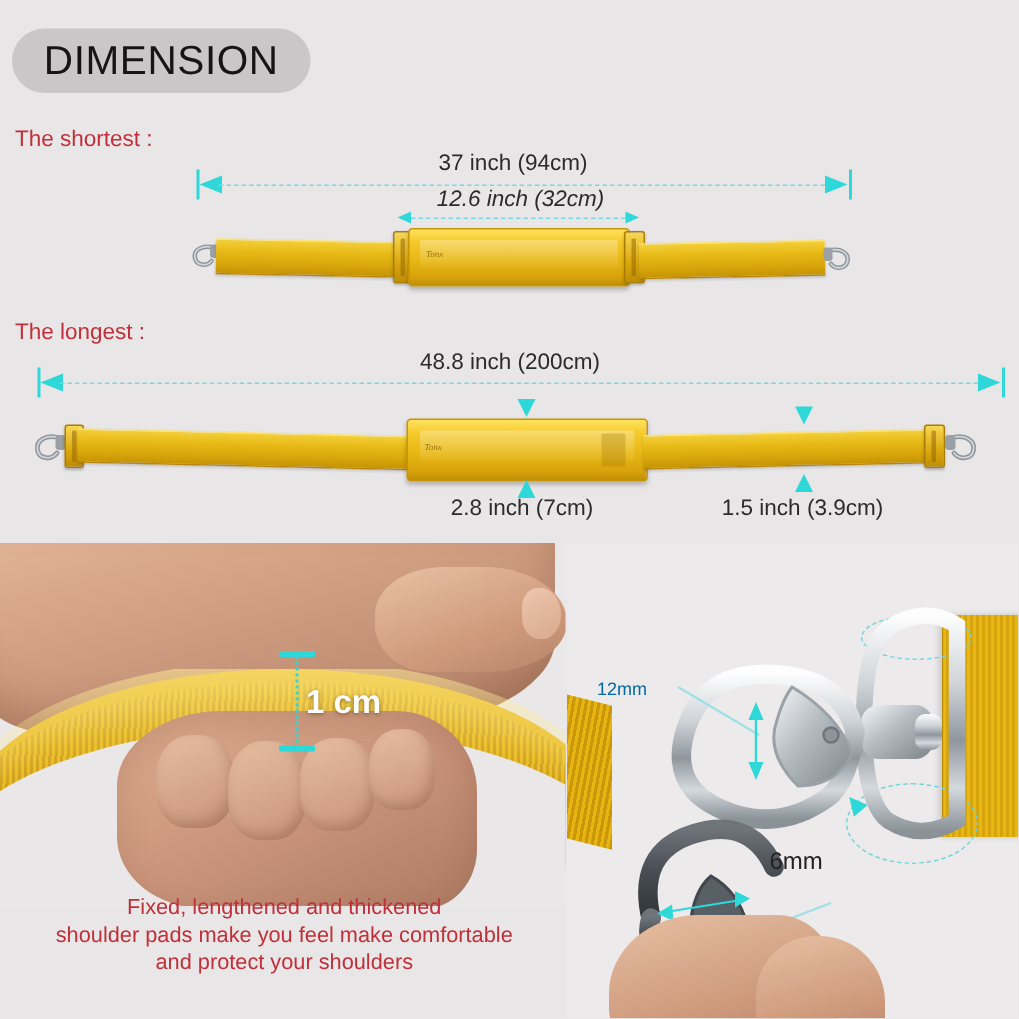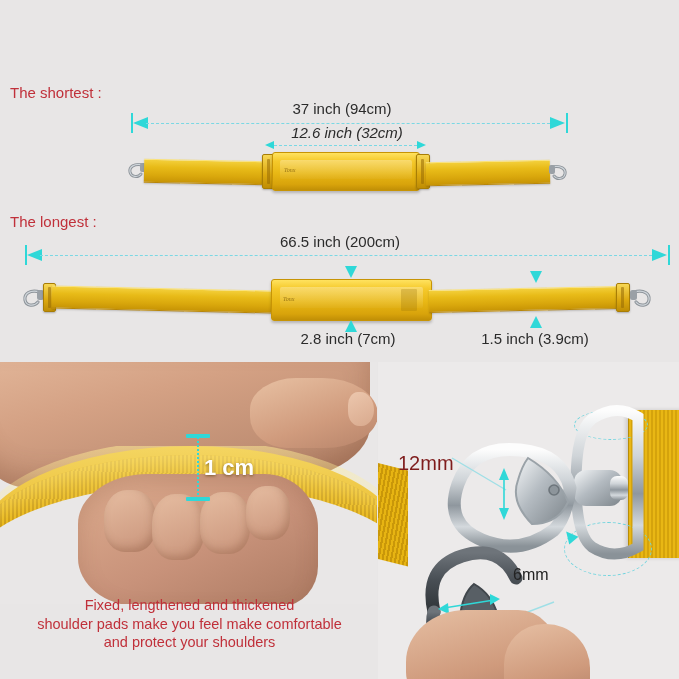--- a/index.html
+++ b/index.html
@@ -226,21 +226,21 @@
     white-space:nowrap;
   }
 
   
   #hook-title{
     position:absolute;left:378px;top:383px;width:301px;
     text-align:center;color:#232323;font-size:15.5px;line-height:20px;
   }
   #lbl-12mm{
     position:absolute;left:398px;top:452px;
-    color:#7f1d1d;font-size:20px;white-space:nowrap;
+    color:#0369a1;font-size:12px;white-space:nowrap;
   }
   #lbl-6mm{
     position:absolute;left:513px;top:566px;
     color:#232323;font-size:16px;white-space:nowrap;
   }
   .webbing-tail{
     position:absolute;
     background:repeating-linear-gradient(90deg,#e9b714 0 2px,#d5a30c 2px 4px);
     border-left:1px solid #b88c08;
     box-shadow:-2px 0 4px rgba(0,0,0,.15);
@@ -256,20 +256,23 @@
   .fingers-bottom{
     position:absolute;
     background:linear-gradient(165deg,#e6bfa3,#cf9a7c 60%,#b07e66);
   }
 </style>
 </head>
 <body>
 
 <div id="page">
 
+  <div class="pill">
+    <span class="pill-text">DIMENSION</span>
+  </div>
 
   <div class="sec-label" id="lbl-shortest">The shortest :</div>
 
   <div class="dim-text" id="txt-short-total" style="left:202px;top:100px;width:280px;">37 inch (94cm)</div>
   <div class="tick-v" style="left:131px;top:113px;height:20px;"></div>
   <div class="arr-l" style="left:133px;top:117px;"></div>
   <div class="dash-line" style="left:146px;top:123px;width:404px;"></div>
   <div class="arr-r" style="left:550px;top:117px;"></div>
   <div class="tick-v" style="left:566px;top:113px;height:20px;"></div>
 
@@ -309,21 +312,21 @@
       <svg width="22" height="20" viewBox="0 0 22 20">
         <path d="M5 4 C14 2,19 6,18 11 C17 16,10 17,7 13" fill="none" stroke="#8e949a" stroke-width="3" stroke-linecap="round"></path>
         <path d="M5 4 C14 2,19 6,18 11 C17 16,10 17,7 13" fill="none" stroke="#cfd5da" stroke-width="1.2" stroke-linecap="round"></path>
         <rect x="2" y="2" width="6" height="9" rx="2" fill="#9aa0a6"></rect>
       </svg>
     </div>
   </div>
 
   <div class="sec-label" id="lbl-longest">The longest :</div>
 
-  <div class="dim-text" id="txt-long-total" style="left:200px;top:233px;width:280px;">66.5 inch (200cm)</div>
+  <div class="dim-text" id="txt-long-total" style="left:200px;top:233px;width:280px;">48.8 inch (200cm)</div>
   <div class="tick-v" style="left:25px;top:245px;height:20px;"></div>
   <div class="arr-l" style="left:27px;top:249px;"></div>
   <div class="dash-line" style="left:40px;top:255px;width:612px;"></div>
   <div class="arr-r" style="left:652px;top:249px;"></div>
   <div class="tick-v" style="left:668px;top:245px;height:20px;"></div>
 
   <div>
     <div class="hook" style="left:20px;top:287px;">
       <svg width="26" height="22" viewBox="0 0 26 22">
         <path d="M20 5 C10 2,4 7,5 13 C6 19,14 20,18 15" fill="none" stroke="#8e949a" stroke-width="3.2" stroke-linecap="round"></path>

